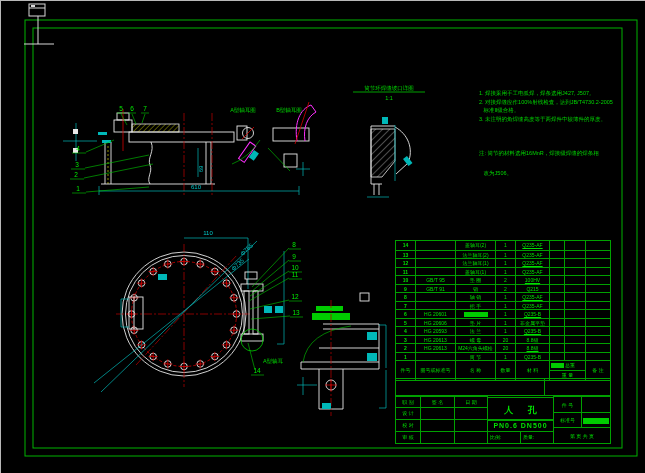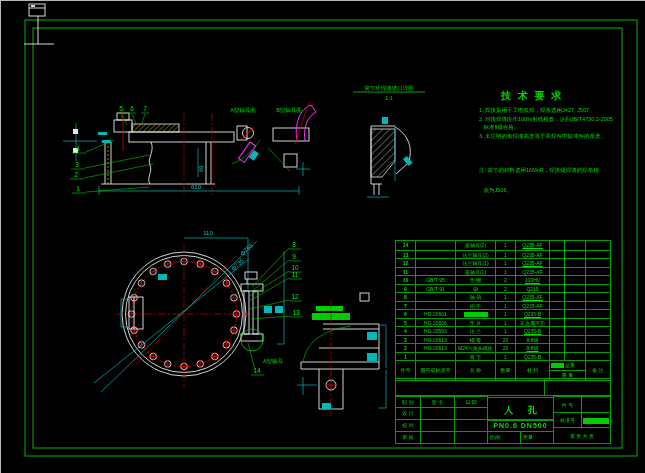--- a/index.html
+++ b/index.html
@@ -343,21 +343,20 @@
       <line class="glt" x1="289" y1="316" x2="302" y2="316"></line>
       <line class="glt" x1="289" y1="315" x2="250" y2="318"></line>
 
       <text class="bal" x="256" y="372">14</text>
       <line class="glt" x1="250" y1="374" x2="263" y2="374"></line>
       <line class="glt" x1="254" y1="369" x2="247" y2="342"></line>
     </g>
   </svg>
 
   <div class="tech">
-    <div class="tr-title">技 术 要 求</div>
     <div class="tr-line">1. 焊接采用手工电弧焊，焊条选用J427, J507。</div>
     <div class="tr-line">2. 对接焊缝应作100%射线检查，达到JB/T4730.2-2005</div>
     <div class="tr-line">   标准Ⅱ级合格。</div>
     <div class="tr-line">3. 未注明的角焊缝高度等于两焊件中较薄件的厚度。</div>
     <div class="tr-line note1">注: 筒节的材料选用16MnR，焊接级焊缝的焊条相</div>
     <div class="tr-line note2">   改为J506。</div>
   </div>
 
   <div class="ptable">
     <div id="prows">

